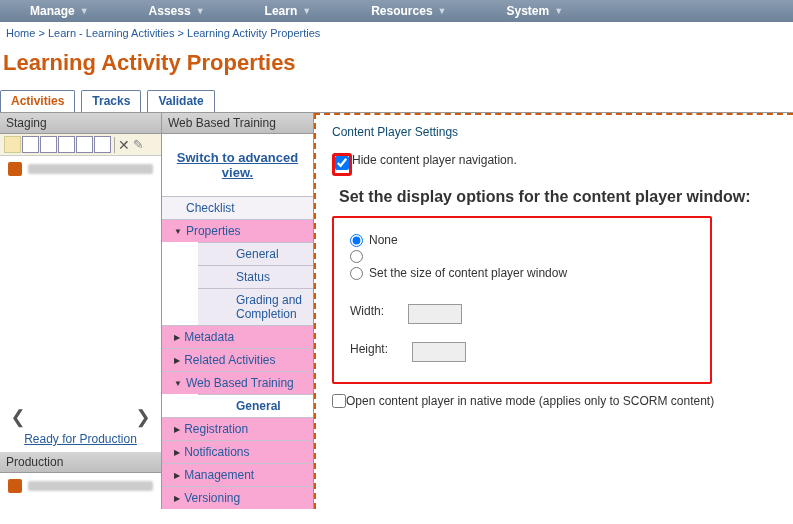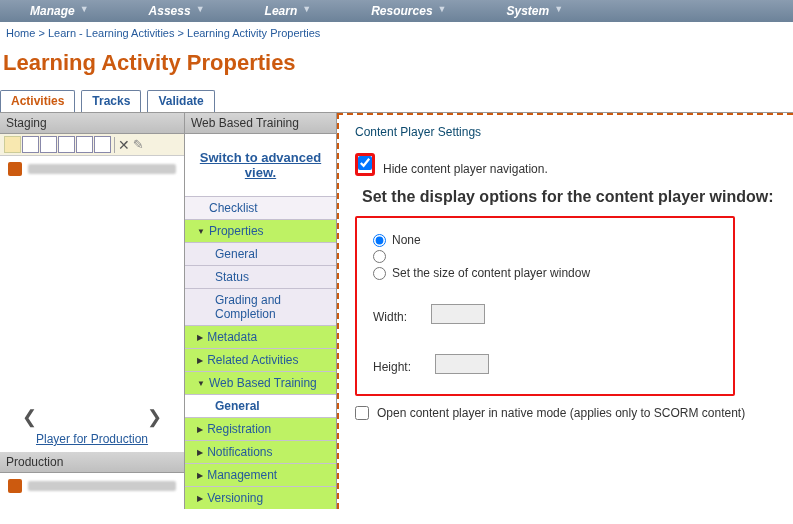--- a/index.html
+++ b/index.html
@@ -1,60 +1,60 @@
 <!DOCTYPE html>
 <html><head>
 <meta charset="utf-8">
 <style>
 * { box-sizing: border-box; margin: 0; padding: 0; font-family: Arial, Helvetica, sans-serif; }
 body { background: #fff; color: #333; font-size: 12px; width: 793px; }
 .topnav { background: linear-gradient(#8a9cb0, #6c8299); height: 22px; display: flex; align-items: center; color: #fff; }
-.topnav .menu { padding: 0 30px; display: flex; align-items: flex-start; font-size: 12px; font-weight: bold; font-style: italic; }
+.topnav .menu { padding: 0 30px; display: flex; align-items: center; font-size: 12px; font-weight: bold; }
 .topnav .dd { margin-left: 5px; font-size: 9px; color: #cfd8e3; }
 .breadcrumbs { padding: 5px 6px; font-size: 11px; color: #255a9c; }
 .breadcrumbs span { color: #255a9c; }
 .page-title { color: #cc5a0f; font-size: 22px; font-weight: bold; padding: 6px 3px 14px 3px; }
 .tabs { display: flex; gap: 6px; }
 .tab { border: 1px solid #6b80a0; border-bottom: none; background: #fff; padding: 3px 10px 4px 10px; font-size: 12px; color: #255a9c; font-weight: bold; border-radius: 2px 2px 0 0; }
 .tab.active { color: #cc5a0f; }
 .main { display: flex; border-top: 1px solid #999; }
-.col-left { width: 185px; border-right: 1px solid #999; }
+.col-left { width: 162px; border-right: 1px solid #999; }
 .col-mid { width: 152px; border-right: 1px solid #999; }
 .col-right { flex: 1; padding: 10px 16px; border-top: 2px dashed #cc5a0f; border-left: 2px dashed #cc5a0f; margin-left: 0; }
 .panel-header { background: linear-gradient(#d5d5d5,#bfbfbf); font-size: 12px; padding: 3px 6px; color: #333; border-bottom: 1px solid #999; }
 .toolbar { background: #f6f2df; padding: 2px 4px; display: flex; align-items: center; gap: 1px; border-bottom: 1px solid #ccc; }
 .toolbar .tbtn { width: 17px; height: 17px; border: 1px solid #88a; background: #fff; display: inline-block; }
 .toolbar .tbtn.star { background: #f8e8b0; border-color: #cc9; }
 .toolbar .sep { width: 1px; height: 16px; background: #aaa; margin: 0 2px; }
 .treeitem { display: flex; align-items: center; gap: 6px; padding: 6px 8px; color: #2b4a8b; font-size: 12px; }
 .treeitem .thumb { width: 14px; height: 14px; background: #cc5a0f; border-radius: 2px; }
 .blurtext { flex: 1; height: 10px; background: #ccc; filter: blur(1px); border-radius: 2px; }
 .pager { display: flex; justify-content: center; align-items: center; gap: 110px; margin-top: 220px; padding: 4px; }
 .pager .arrow { font-size: 18px; color: #555; user-select: none; }
 .readylink { text-align: center; text-decoration: underline; color: #255a9c; padding-bottom: 6px; }
 
 .mid-link { text-align: center; padding: 16px 4px; }
 .mid-link span { font-weight: bold; text-decoration: underline; color: #255a9c; font-size: 13px; }
 .nav-list { font-size: 12px; }
 .nav-list .item { padding: 4px 8px 4px 24px; border-top: 1px solid #c5c0d0; color: #255a9c; background: #f4f1f7; }
-.nav-list .item.expandable { padding-left: 12px; position: relative; background: #bef264; }
+.nav-list .item.expandable { padding-left: 12px; position: relative; background: #f9a8d4; }
 .nav-list .item.expandable::before { content: "▶"; font-size: 8px; color: #333; margin-right: 4px; display: inline-block; transform: translateY(-1px); }
 .nav-list .item.expanded::before { content: "▼"; }
-.nav-list .item.sub { padding-left: 30px; background: #eeeaf3; }
+.nav-list .item.sub { padding-left: 38px; background: #eeeaf3; margin-left: 36px; }
 .nav-list .item.selected { background: #fff; font-weight: bold; color: #255a9c; }
 
 .cps-title { color: #0c4a6e; font-weight: normal; font-size: 12px; margin-bottom: 14px; }
 .hlbox { border: 3px solid #e11; display: inline-block; padding: 0; border-radius: 3px; }
-.cbrow { display: flex; align-items: flex-end; gap: 8px; margin-bottom: 6px; font-size: 12px; }
+.cbrow { display: flex; align-items: flex-start; gap: 0; margin-bottom: 6px; font-size: 12px; }
 .cbrow input[type=checkbox] { width: 14px; height: 14px; }
 .section-label { font-weight: bold; margin: 12px 0 10px 7px; font-size: 16px; }
 .radiobox { border: 2px solid #e11; padding: 12px 16px 16px 16px; border-radius: 2px; width: 380px; }
 .radiorow { display: flex; align-items: center; gap: 6px; margin: 3px 0; font-size: 12px; }
 .radiorow input[type=radio] { width: 13px; height: 13px; }
-.dimrow { margin-top: 24px; display: flex; align-items: flex-end; gap: 24px; font-size: 12px; }
+.dimrow { margin-top: 24px; display: flex; align-items: flex-start; gap: 24px; font-size: 12px; }
 .dimrow input[type=text] { width: 54px; height: 20px; border: 1px solid #999; background: #eee; }
 </style>
 </head>
 <body>
 
 <div class="topnav">
   <div class="menu">
       <span>Manage</span>
       <span class="dd">▼</span>
     </div>
@@ -105,21 +105,21 @@
       <span style="font-size:13px;color:#888;margin-left:2px;">✎</span>
     </div>
     <div class="treeitem">
       <span class="thumb"></span>
       <span class="blurtext"></span>
     </div>
     <div class="pager">
       <span class="arrow">❮</span>
       <span class="arrow">❯</span>
     </div>
-    <div class="readylink">Player for Production</div>
+    <div class="readylink">Ready for Production</div>
     <div class="panel-header">Production</div>
     <div class="treeitem">
       <span class="thumb"></span>
       <span class="blurtext"></span>
     </div>
   </div>
 
   <div class="col-mid">
     <div class="panel-header">Web Based Training</div>
     <div class="mid-link"><span>Switch to advanced view.</span></div>
@@ -161,21 +161,21 @@
         <input type="radio" name="disp" style="">
       </div>
       <div class="radiorow">
         <input type="radio" name="disp" style="">
         <span>Set the size of content player window</span>
       </div>
       <div class="dimrow">
         <span>Width:</span>
         <input type="text" disabled="" style="">
       </div>
-      <div class="dimrow" style="margin-top:30px;margin-bottom:4px;">
+      <div class="dimrow" style="margin-top:18px;margin-bottom:4px;">
         <span>Height:</span>
         <input type="text" disabled="" style="">
       </div>
     </div>
 
     <div class="cbrow" style="margin-top:10px;">
       <input type="checkbox" style="">
       <span>Open content player in native mode (applies only to SCORM content)</span>
     </div>
   </div>

